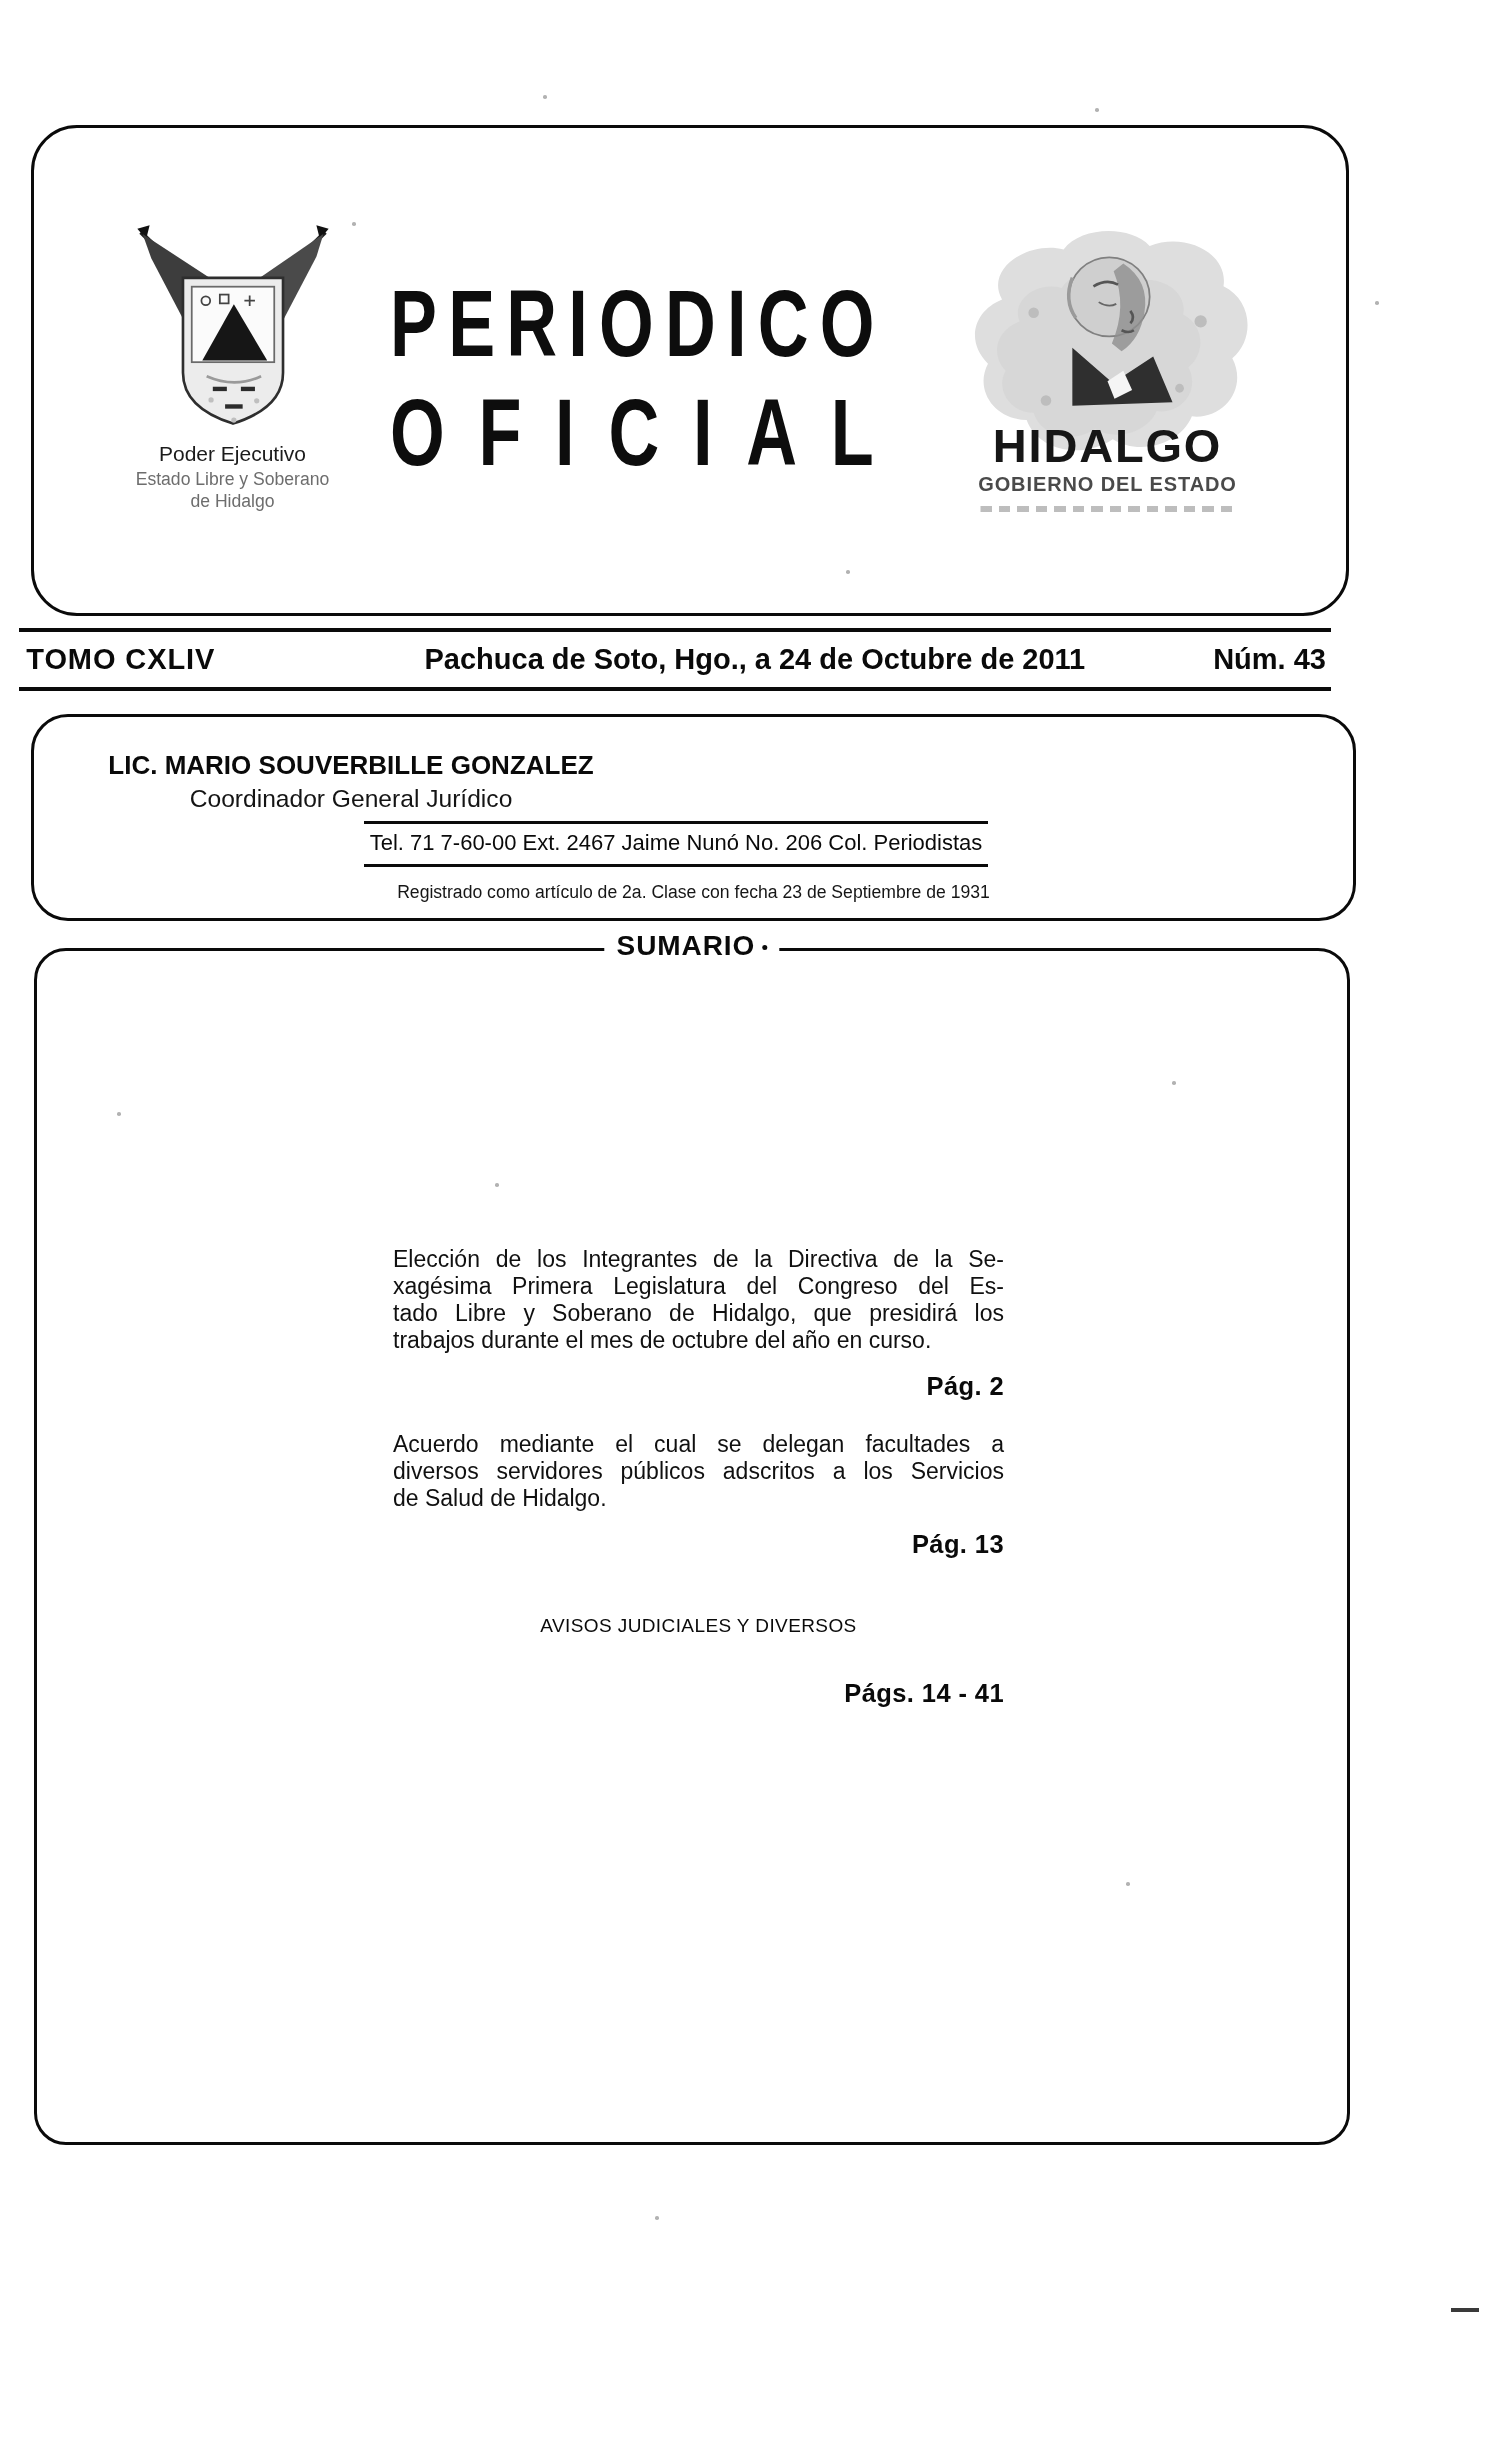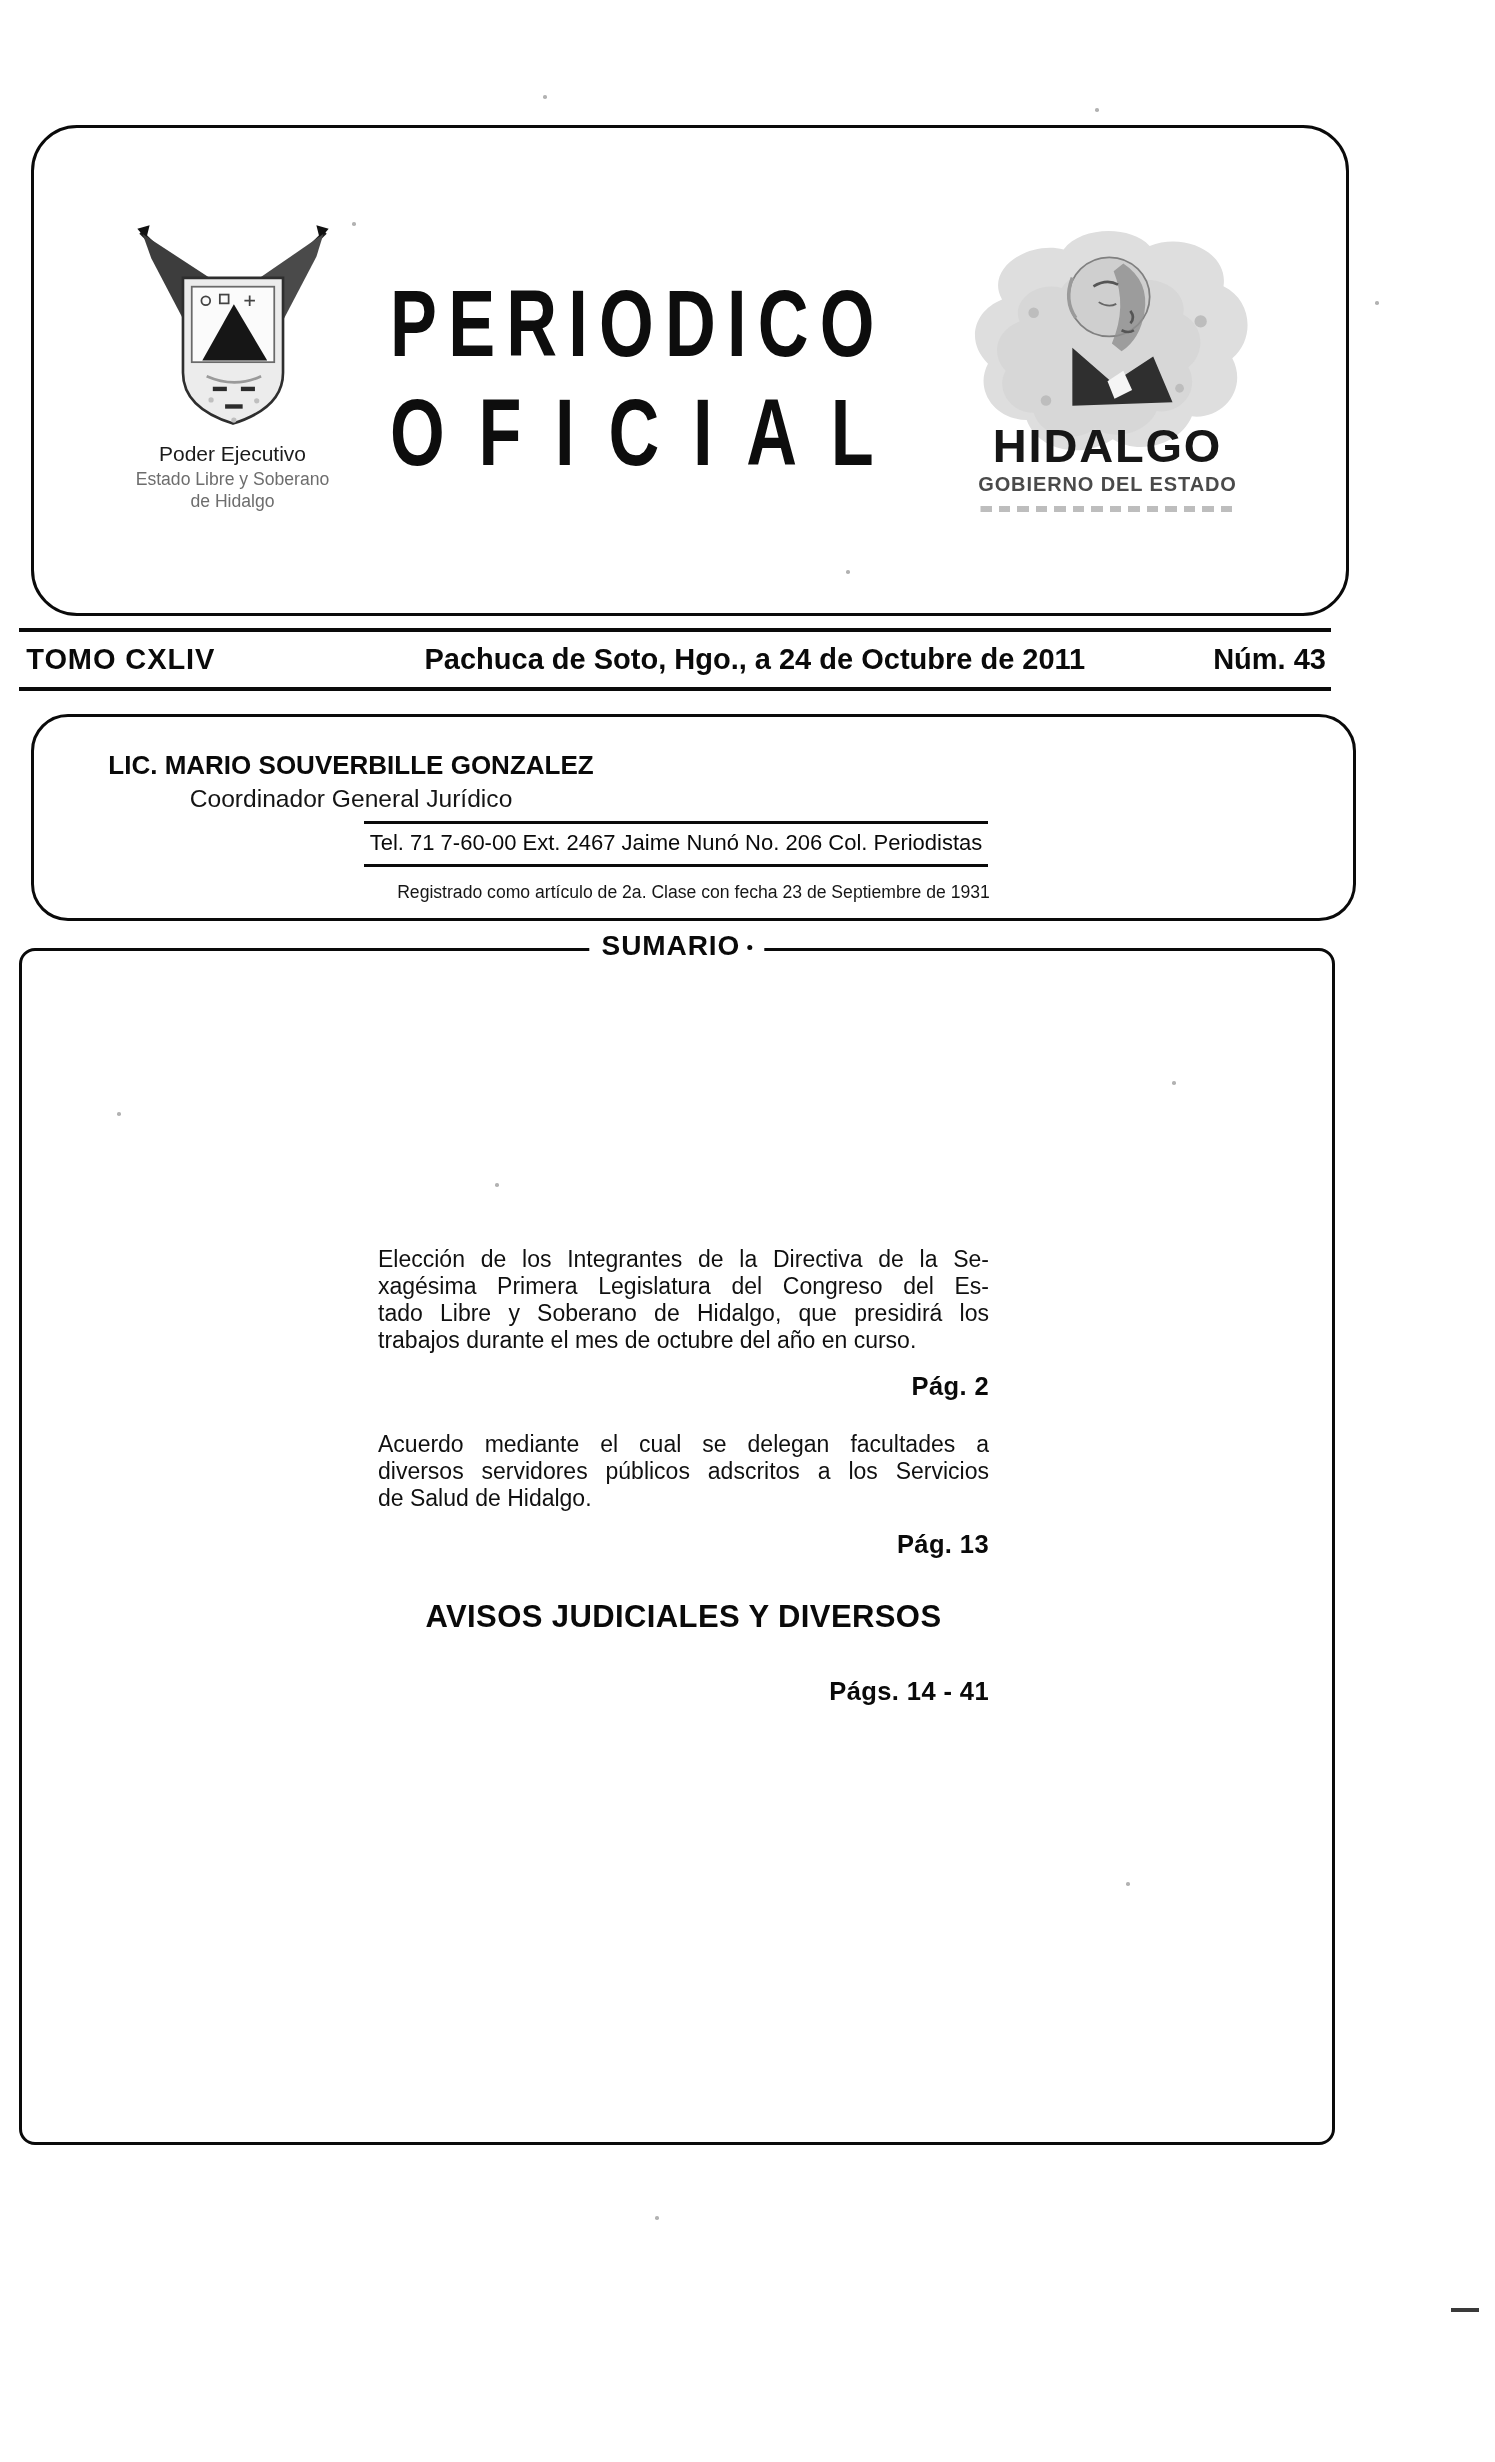--- a/index.html
+++ b/index.html
@@ -66,22 +66,22 @@
     padding:6.2px 0 8px 0;
   }
   .contact-tel{font-size:22px;}
   .contact-email{font-size:24.6px;margin-top:3.5px;}
   .registered-line{
     position:absolute;left:0;top:165px;width:100%;text-align:center;
     font-size:17.6px;color:#161616;
   }
   
   .sumario-box{
-    position:absolute;left:19px;top:948px;width:1310px;height:1191px;
-    border:3.5px solid #0a0a0a;border-radius:16px;
+    position:absolute;left:34px;top:948px;width:1310px;height:1191px;
+    border:3.5px solid #0a0a0a;border-radius:32px;
   }
   .sumario-label{
     position:absolute;top:-21px;left:50%;transform:translateX(-50%);
     background:#ffffff;padding:0 12.3px;font-size:28px;font-weight:700;
     letter-spacing:0.9px;white-space:nowrap;
   }
   .sumario-label .label-dot{
     display:inline-block;width:5.3px;height:5.3px;border-radius:50%;
     background:#0a0a0a;vertical-align:middle;margin-left:7px;
   }
@@ -90,21 +90,21 @@
   .ln{
     font-size:23px;line-height:27px;color:#101010;
     text-align:justify;text-align-last:justify;
   }
   .ln-last{text-align-last:left;}
   .toc-page{
     margin-top:18px;font-size:25.5px;font-weight:700;text-align:right;
     letter-spacing:0.4px;
   }
   .toc-section-heading{
-    margin-top:40px;text-align:center;font-size:31px;font-weight:700;
+    margin-top:56px;text-align:center;font-size:19px;font-weight:400;
     letter-spacing:0.4px;
   }
   .toc-section-page{
     margin-top:42px;font-size:25.5px;font-weight:700;text-align:right;
     letter-spacing:0.4px;
   }
   
   .stray-mark{position:absolute;left:1451px;top:2308px;width:28px;height:3.5px;background:#3a3a3a;}
   .noise{position:absolute;width:3.5px;height:3.5px;border-radius:50%;background:#555;opacity:.45;}
 </style>

